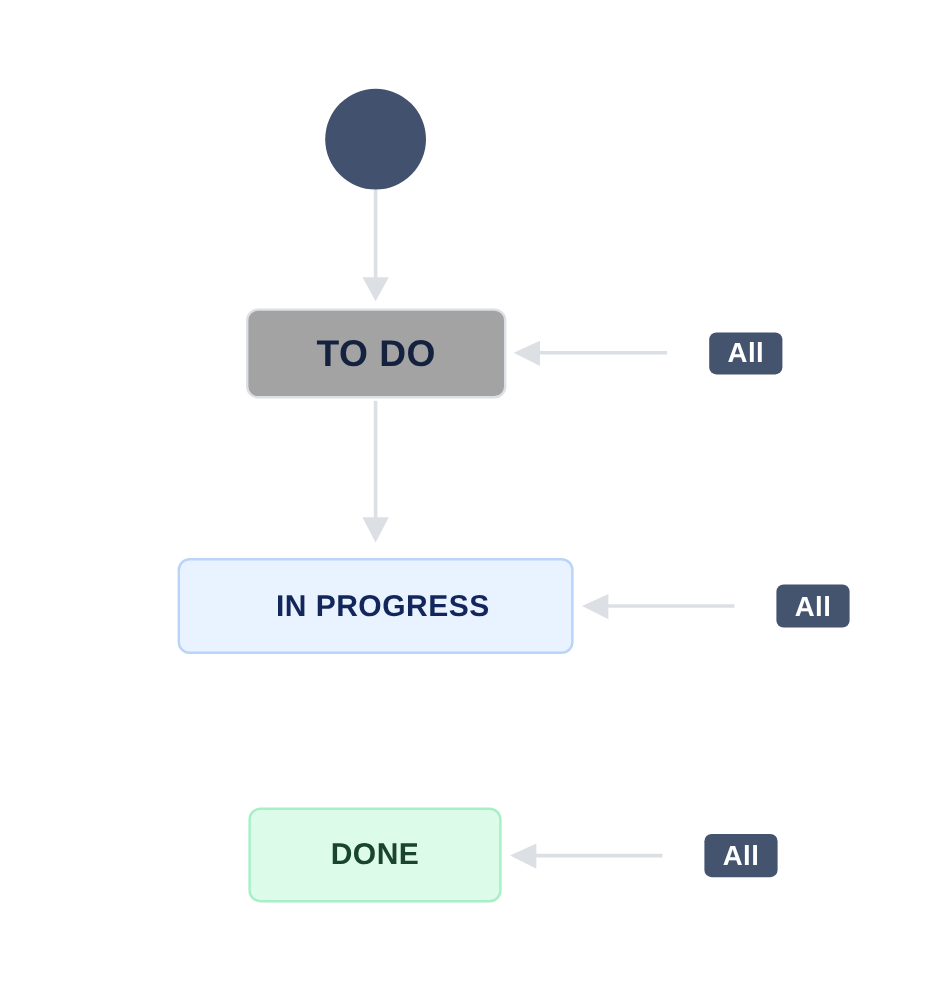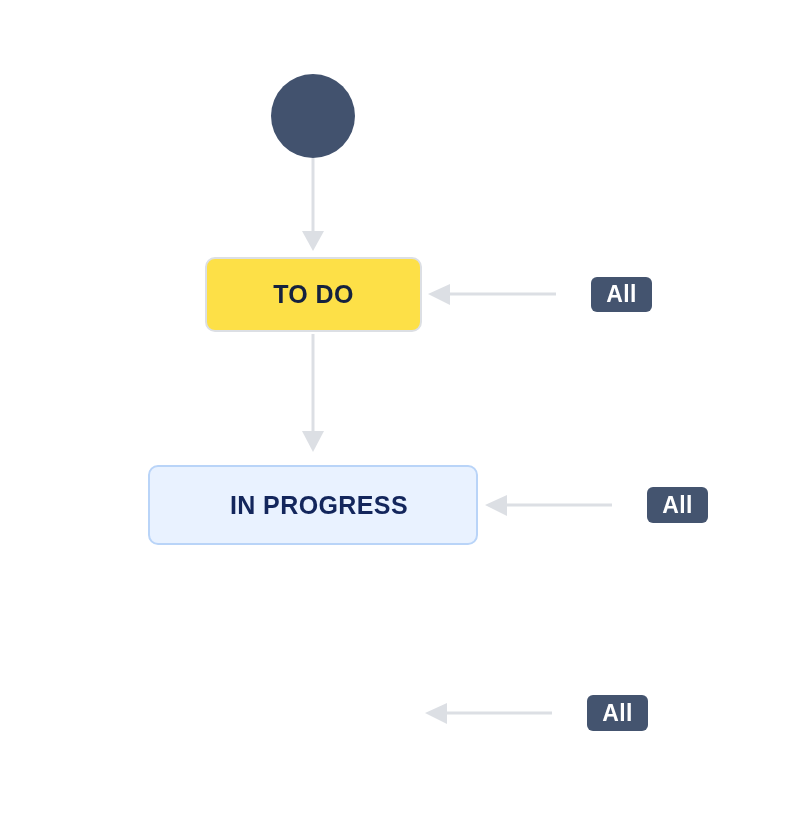--- a/index.html
+++ b/index.html
@@ -44,24 +44,24 @@
   .node-box {
     border-radius: 10px;
     border-style: solid;
     border-width: 2px;
     font-weight: bold;
     text-align: center;
     white-space: nowrap;
   }
 
   .node-todo {
-    background: #fde047;
+    background: #a3a3a3;
     border-color: #DCDFE4;
     color: #15223F;
-    font-size: 25px;
+    font-size: 31px;
   }
 
   .node-inprogress {
     background: #E9F2FF;
     border-color: #B9D4F8;
     color: #13265C;
     font-size: 25px;
   }
 
   .node-done {
@@ -123,20 +123,23 @@
   <div class="node node-start" style="left:271px; top:74px; width:84px; height:84px;"></div>
 
   <div class="node node-box node-todo" style="left:205px; top:257px; width:217px; height:75px;">
     <span>TO DO</span>
   </div>
 
   <div class="node node-box node-inprogress" style="left:148px; top:465px; width:330px; height:80px;padding-left:12px;">
     <span>IN PROGRESS</span>
   </div>
 
+  <div class="node node-box node-done" style="left:207px; top:673px; width:211px; height:79px;">
+    <span>DONE</span>
+  </div>
 
   <div class="badge" style="left:559px; top:277px; width:61px; height:35px;">
     <span>All</span>
   </div>
 
   <div class="badge" style="left:615px; top:487px; width:61px; height:36px;">
     <span>All</span>
   </div>
 
   <div class="badge" style="left:555px; top:695px; width:61px; height:36px;">

